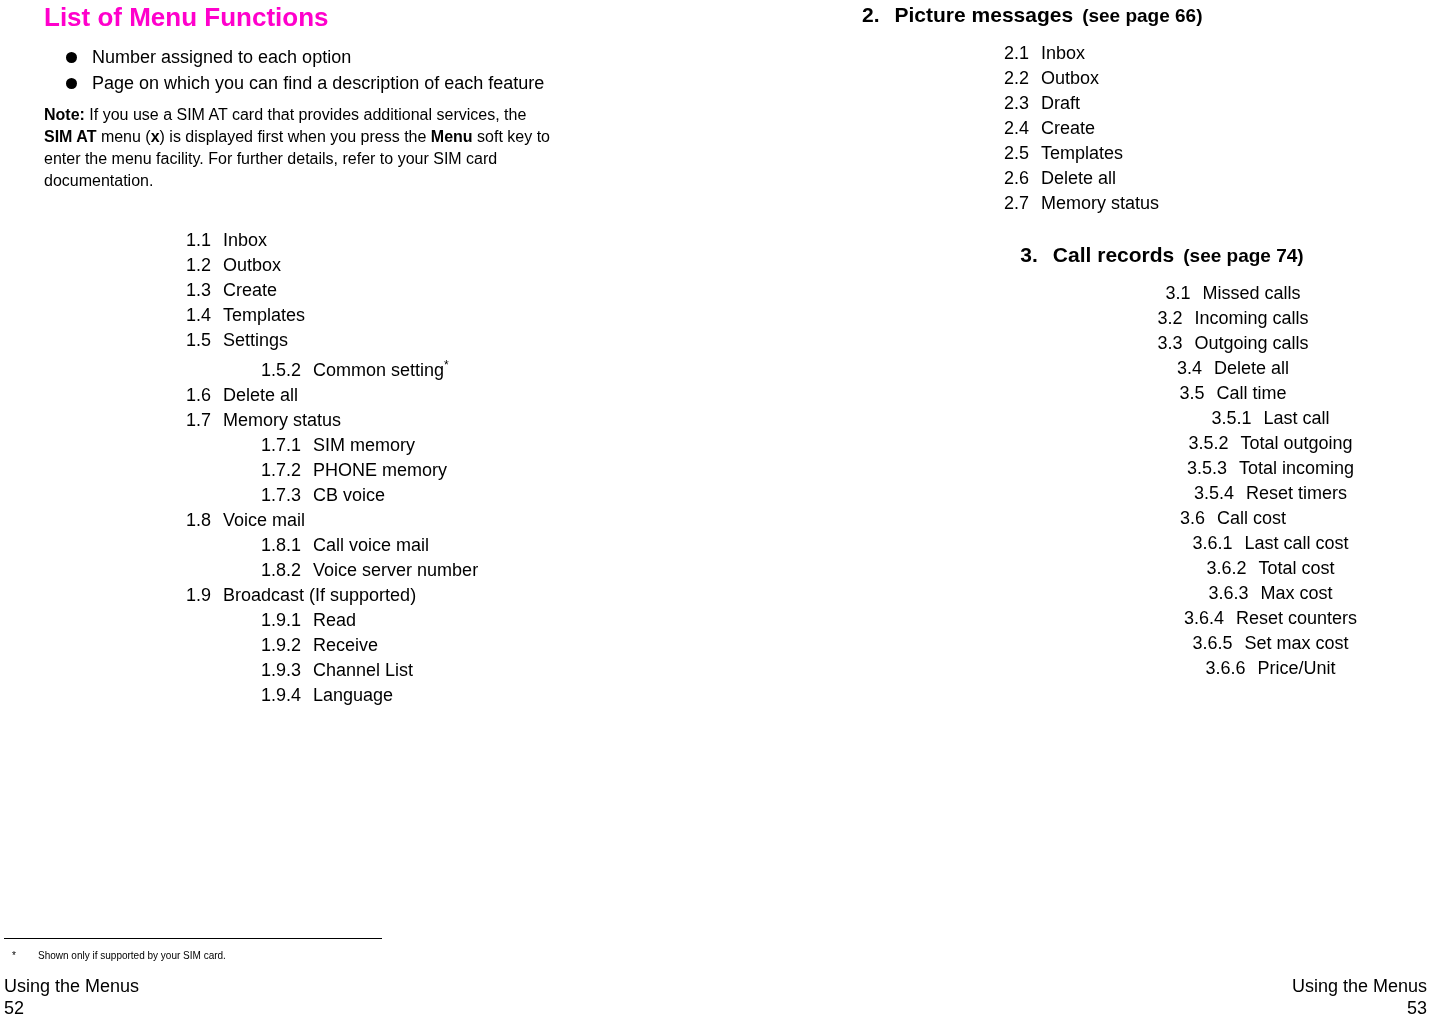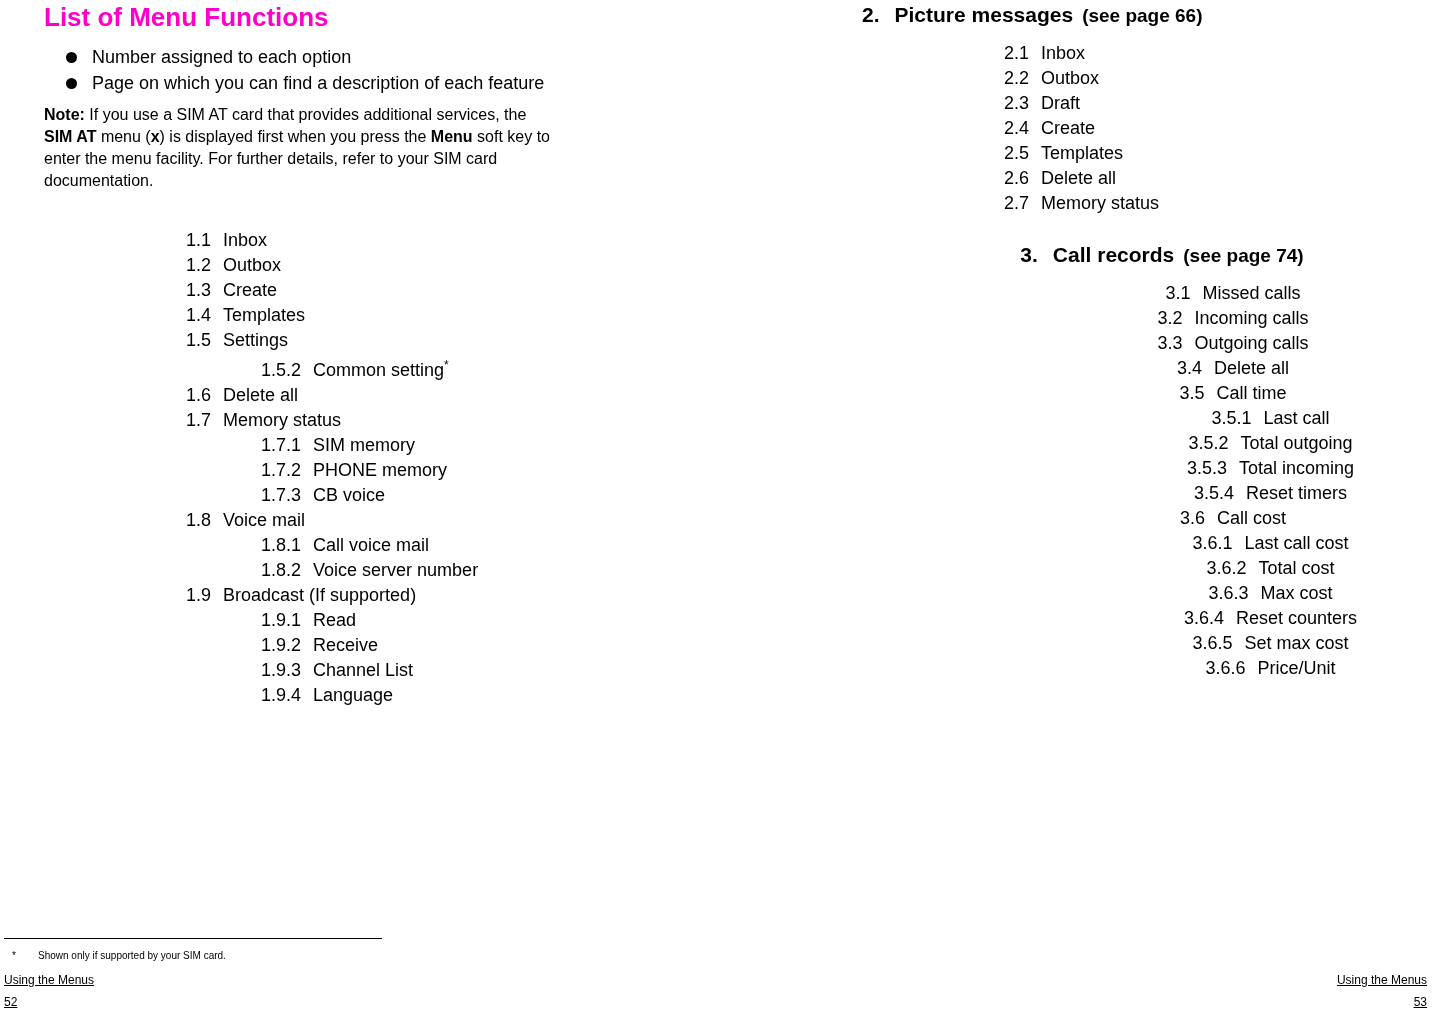--- a/index.html
+++ b/index.html
@@ -46,21 +46,21 @@
   .mi.lvl1 { padding-left: 142px; }
   .mi.lvl2 { padding-left: 217px; }
   .mi .num { margin-right: 12px; }
   .mi sup { font-size: 12px; }
 
   .footnote-area { position: absolute; left: 4px; top: 938px; width: 378px; }
   .footnote-rule { border-top: 1.5px solid #000; height: 0; margin-bottom: 5px; }
   .footnote { font-size: 10px; line-height: 17px; margin: 8px; }
   .fn-marker { display: inline-block; width: 26px; }
 
-  .footer { position: absolute; bottom: 16px; font-size: 12px; line-height: 22px; text-decoration: underline; }
+  .footer { position: absolute; bottom: 10px; font-size: 18px; line-height: 22px; }
   .footer-left  { left: 4px; }
   .footer-right { right: 5px; text-align: right; }
 </style>
 </head>
 <body>
 
 <div class="page">
 
   <div class="col col-left">
     <h1 class="doc-title" style="color: rgb(255, 0, 204);">List of Menu Functions</h1>

